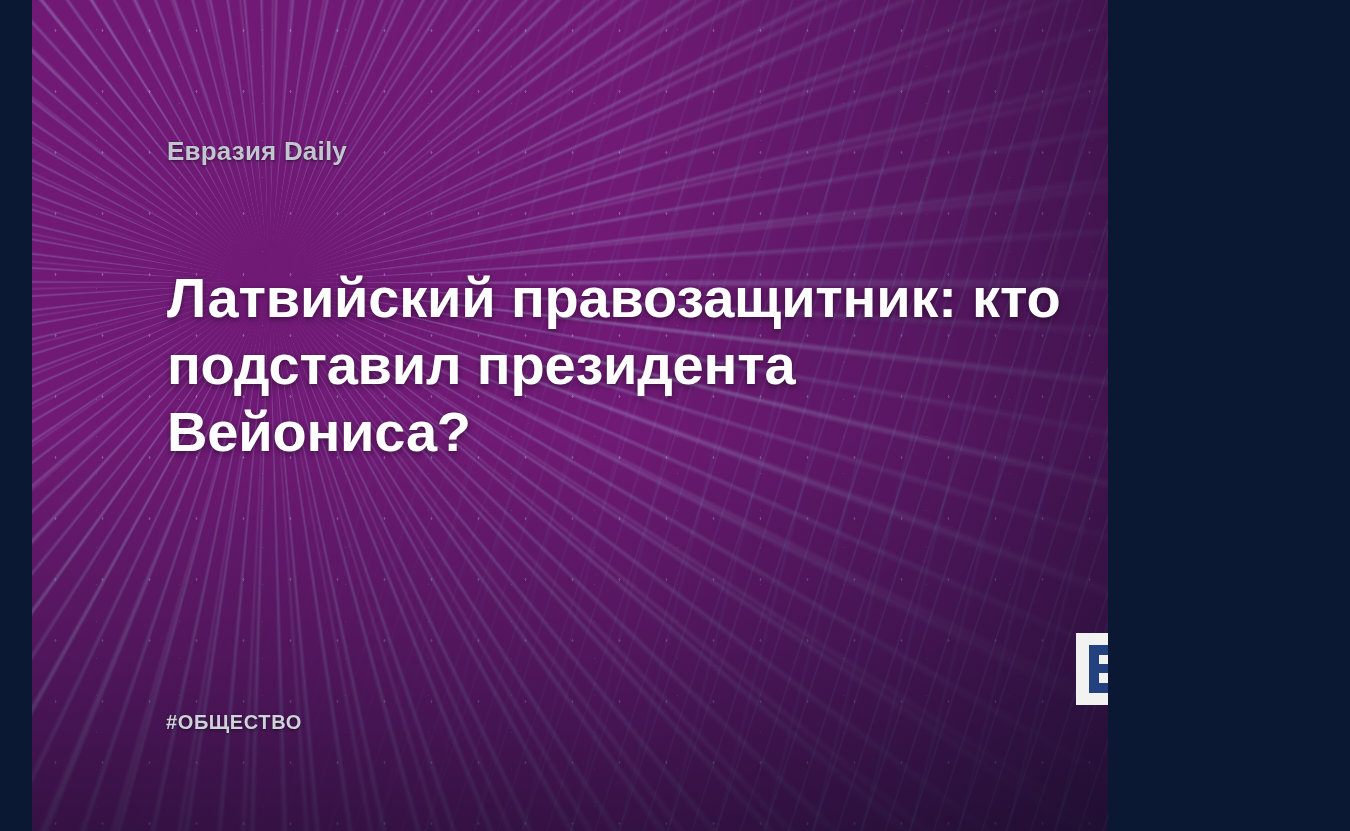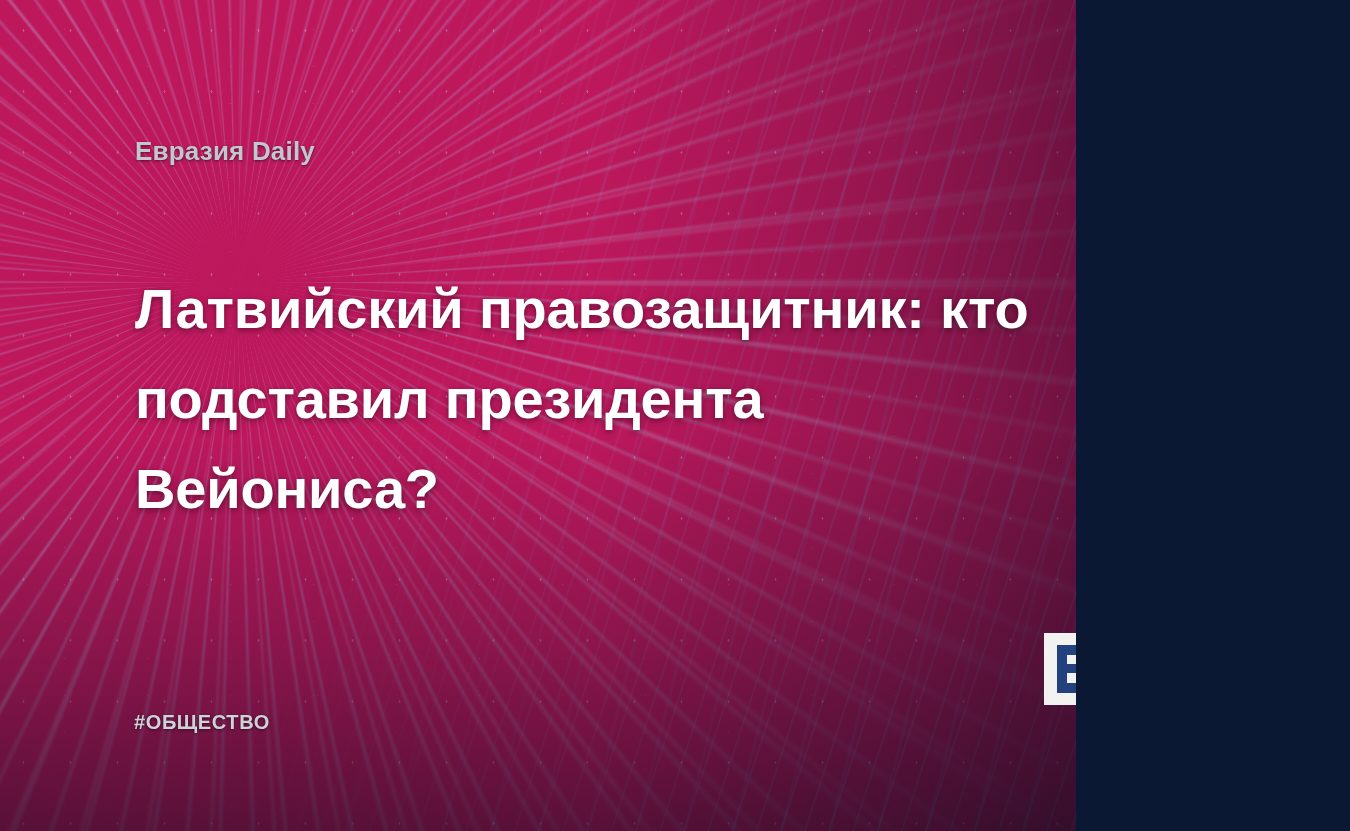--- a/index.html
+++ b/index.html
@@ -11,22 +11,23 @@
   body {
     font-family: "Liberation Sans", "DejaVu Sans", sans-serif;
   }
 
   
   .card {
     position: relative;
     width: 1076px;
     height: 831px;
     overflow: hidden;
-    background: #be185d;
+    background: #701a75;
     user-select: none;
+    margin-left: 32px;
   }
 
   
   .bg-layer {
     position: absolute;
     inset: 0;
     pointer-events: none;
   }
 
   
@@ -182,21 +183,21 @@
     white-space: nowrap;
   }
 
   .headline {
     position: absolute;
     left: 135px;
     top: 264px;
     width: 930px;
     margin: 0;
     font-size: 56px;
-    line-height: 90px;
+    line-height: 67px;
     font-weight: 700;
     color: #ffffff;
     letter-spacing: -0.2px;
     text-shadow: 0 2px 6px rgba(0, 0, 0, 0.45);
   }
 
   .tag {
     position: absolute;
     left: 134px;
     top: 711px;

